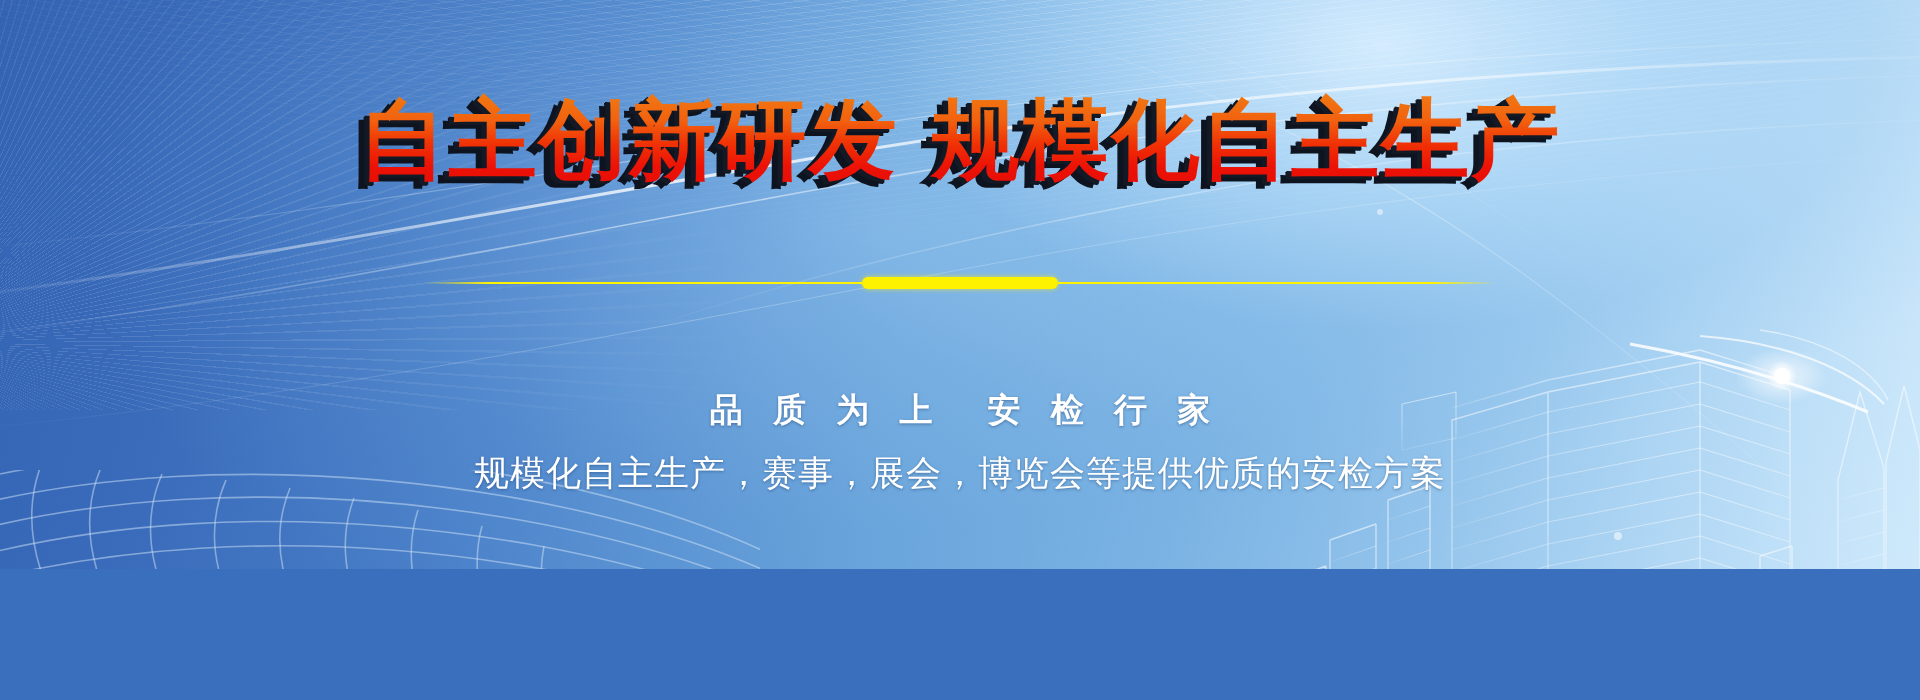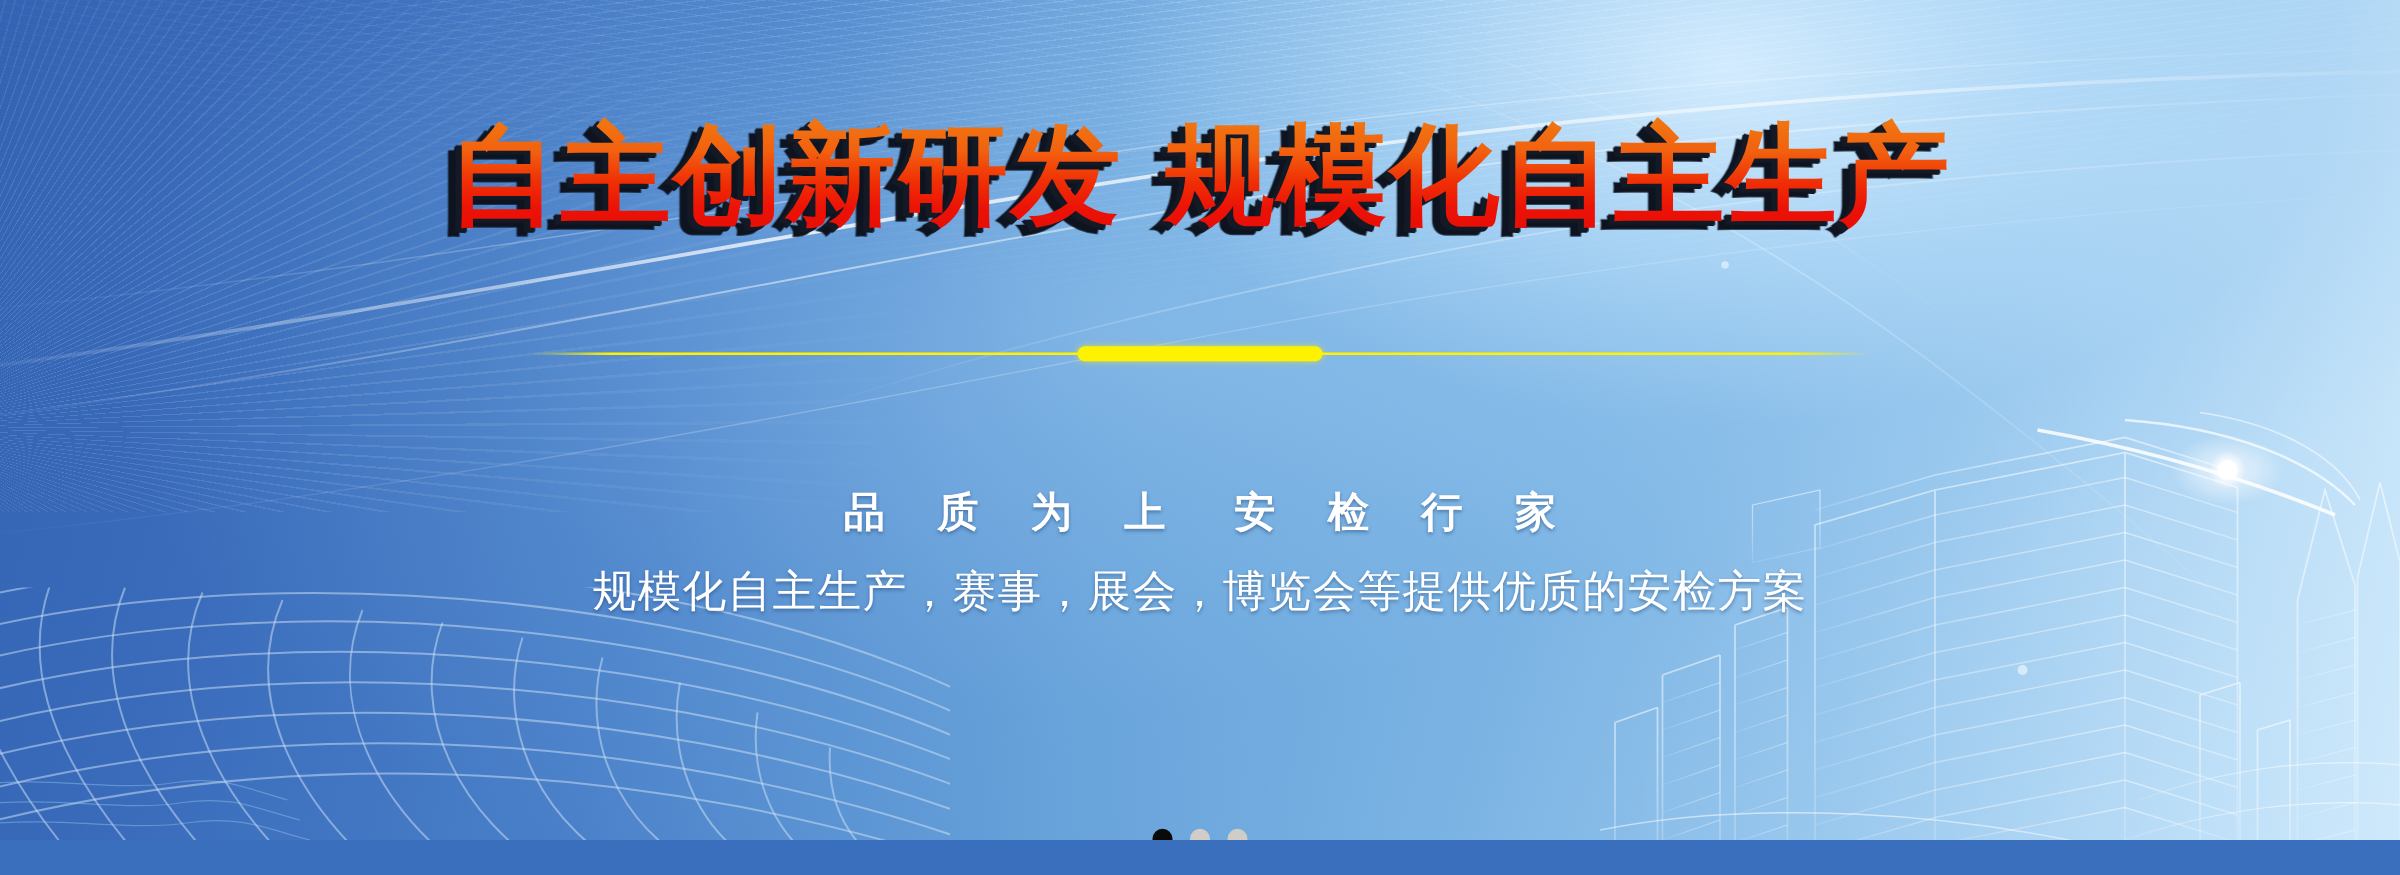--- a/index.html
+++ b/index.html
@@ -2,21 +2,21 @@
 <html><head>
 <meta charset="utf-8">
 <title>Banner</title>
 <style>
   * { margin:0; padding:0; box-sizing:border-box; }
   html,body { width:1920px; height:700px; overflow:hidden; background:#3a6fbe; }
   body { font-family:"Liberation Sans","DejaVu Sans",sans-serif; }
 
   #banner{
     position:relative;
-    width:1920px; height:672px;
+    width:1920px; height:569px;
     overflow:hidden;
     background:
       radial-gradient(ellipse 900px 520px at 72% 8%, rgba(215,238,255,0.95) 0%, rgba(190,226,252,0.65) 28%, rgba(150,200,240,0.25) 55%, rgba(120,175,225,0.0) 78%),
       radial-gradient(ellipse 1000px 600px at 46% 40%, rgba(150,200,240,0.55) 0%, rgba(120,178,226,0.2) 50%, rgba(90,150,210,0) 80%),
       linear-gradient(104deg,#3463b4 0%, #3a6cbb 13%, #4a80c9 30%, #65a0d9 48%, #7cb4e4 64%, #9ecbef 80%, #bfe0f8 93%, #cfe9fb 100%);
   }
 
   
   .layer{ position:absolute; inset:0; pointer-events:none; }
 
@@ -89,21 +89,21 @@
   .sub1{
     position:absolute; left:0; right:0; top:388px;
     text-align:center;
     color:#ffffff;
     font-size:33px;
     font-weight:700;
     letter-spacing:11px;
     text-indent:11px;
     text-shadow:0 1px 3px rgba(20,50,95,.45);
     white-space:pre;
-    font-family:Liberation Mono, monospace;
+    font-family:Liberation Serif, serif;
   }
   .sub2{
     position:absolute; left:0; right:0; top:450px;
     text-align:center;
     color:#ffffff;
     font-size:35px;
     font-weight:500;
     letter-spacing:1px;
     text-shadow:0 1px 3px rgba(20,50,95,.45);
     white-space:nowrap;

